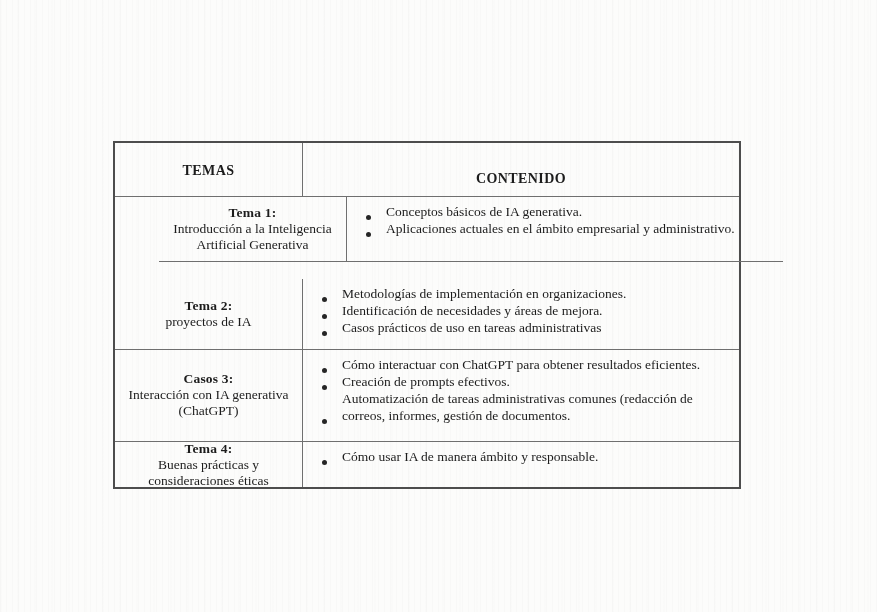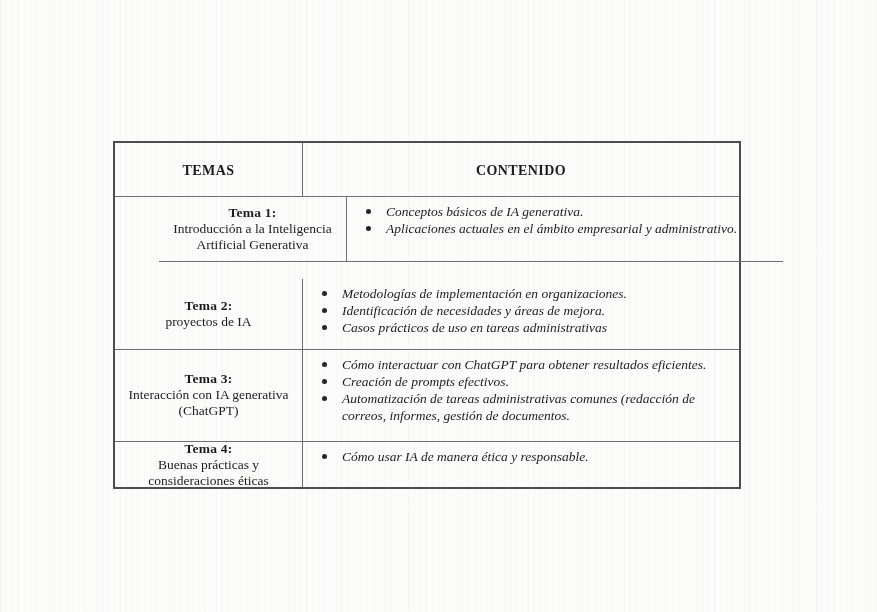--- a/index.html
+++ b/index.html
@@ -55,38 +55,38 @@
     border-right: 1px solid var(--inner-border-color);
   }
   .col-contenido { flex: 1 1 auto; }
   .th {
     font-weight: bold;
     font-size: 14px;
     letter-spacing: 0.4px;
     text-align: center;
   }
   .th-temas { padding-top: 20px; }
-  .th-contenido { padding-top: 20px; }
+  .th-contenido { padding-top: 28px; }
   .tema-cell {
     display: flex;
     flex-direction: column;
     justify-content: center;
     align-items: center;
     text-align: center;
     font-size: 13.5px;
     line-height: 16px;
     padding: 2px 6px;
   }
   .tema-title { font-weight: bold; letter-spacing: 0.2px; }
   .content-cell {
     padding: 6px 10px 2px 16px;
     font-size: 13.5px;
     line-height: 17px;
   }
-  .bullet-item { display: flex; align-items: flex-start; font-style: italic; }
+  .bullet-item { display: flex; align-items: flex-end; }
   .bullet-dot {
     flex: 0 0 auto;
     width: 5px;
     height: 5px;
     border-radius: 50%;
     background: #262626;
     margin: 6px 15px 0 3px;
   }
   .bullet-text { flex: 1 1 auto; }
 </style>
@@ -135,21 +135,21 @@
         </div>
         <div class="bullet-item">
           <span class="bullet-dot"></span>
           <span class="bullet-text">Casos prácticos de uso en tareas administrativas</span>
         </div>
       </div>
     </div>
 
     <div class="tr tr-3">
       <div class="td col-temas tema-cell">
-        <div class="tema-title">Tema 3:</div>
+        <div class="tema-title">Casos 3:</div>
         <div class="tema-line">Interacción con IA generativa</div>
         <div class="tema-line">(ChatGPT)</div>
       </div>
       <div class="td col-contenido content-cell">
         <div class="bullet-item">
           <span class="bullet-dot"></span>
           <span class="bullet-text">Cómo interactuar con ChatGPT para obtener resultados eficientes.</span>
         </div>
         <div class="bullet-item">
           <span class="bullet-dot"></span>
@@ -164,19 +164,19 @@
 
     <div class="tr tr-4">
       <div class="td col-temas tema-cell">
         <div class="tema-title">Tema 4:</div>
         <div class="tema-line">Buenas prácticas y</div>
         <div class="tema-line">consideraciones éticas</div>
       </div>
       <div class="td col-contenido content-cell">
         <div class="bullet-item">
           <span class="bullet-dot"></span>
-          <span class="bullet-text">Cómo usar IA de manera ética y responsable.</span>
+          <span class="bullet-text">Cómo usar IA de manera ámbito y responsable.</span>
         </div>
       </div>
     </div>
 
   </div>
 </div>
 
 </body></html>

